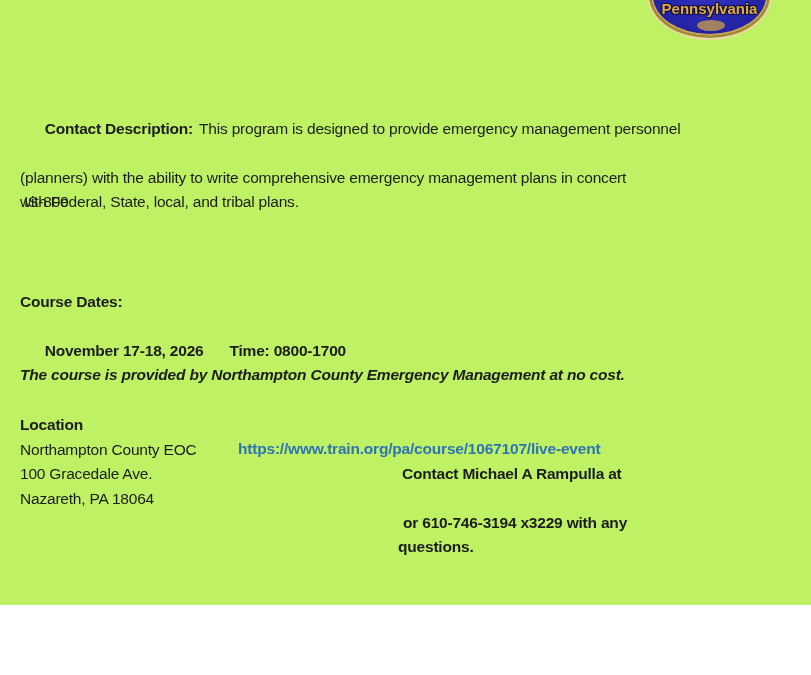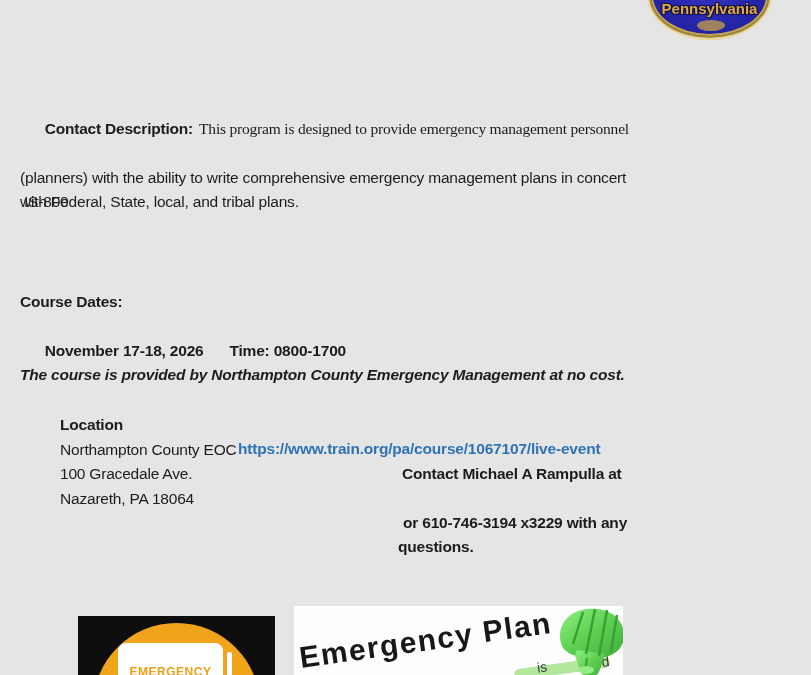--- a/index.html
+++ b/index.html
@@ -1,32 +1,32 @@
 <!DOCTYPE html>
 <html><head>
 <meta charset="utf-8">
 <style>
   * { margin: 0; padding: 0; box-sizing: border-box; }
   html, body { background: #ffffff; }
   .page {
     position: relative;
     width: 811px;
-    height: 675px;
-    background: #e5e5e5;
+    height: 605px;
+    background: #bef264;
     overflow: hidden;
     font-family: "Liberation Sans", sans-serif;
     color: #1c1c1c;
     font-size: 15.5px;
     letter-spacing: -0.2px;
   }
   .abs { position: absolute; }
   .line { line-height: 24.5px; white-space: pre; }
   .b { font-weight: bold; }
   .bi { font-weight: bold; font-style: italic; }
-  .lbl-gap { margin-left: 6px; font-family: Liberation Serif, serif; }
+  .lbl-gap { margin-left: 6px; }
   .indent { padding-left: 4px; }
   .time-gap { margin-left: 26px; }
 
   
   .logo {
     position: absolute; left: 649px; top: -46px;
     width: 121px; height: 84px;
     border-radius: 50%;
     background: radial-gradient(ellipse at 50% 45%, #3434c2 0%, #2525a8 55%, #1d1d96 100%);
     border: 2px solid #a98c36;
@@ -121,21 +121,21 @@
 
   <div class="abs" style="left:20px; top:290px;">
     <div class="line b">Course Dates:</div>
     <div class="line b">
       <span>November 17-18, 2026</span><span class="time-gap">Time: 0800-1700</span>
     </div>
   </div>
 
   <div class="abs line bi" style="left:20px; top:363px;">The course is provided by Northampton County Emergency Management at no cost.</div>
 
-  <div class="abs" style="left:20px; top:413px;margin-left:40px;">
+  <div class="abs" style="left:20px; top:413px;">
     <div class="line b">Location</div>
     <div class="line">Northampton County EOC</div>
     <div class="line">100 Gracedale Ave.</div>
     <div class="line">Nazareth, PA 18064</div>
   </div>
 
   <a class="abs line link-text" style="left:238px; top:437px;">https://www.train.org/pa/course/1067107/live-event</a>
   <div class="abs line b" style="left:402px; top:462px;">Contact Michael A Rampulla at</div>
   <div class="abs line b" style="left:403px; top:511px;">or 610-746-3194 x3229 with any</div>
   <div class="abs line b" style="left:398px; top:535px;">questions.</div>

